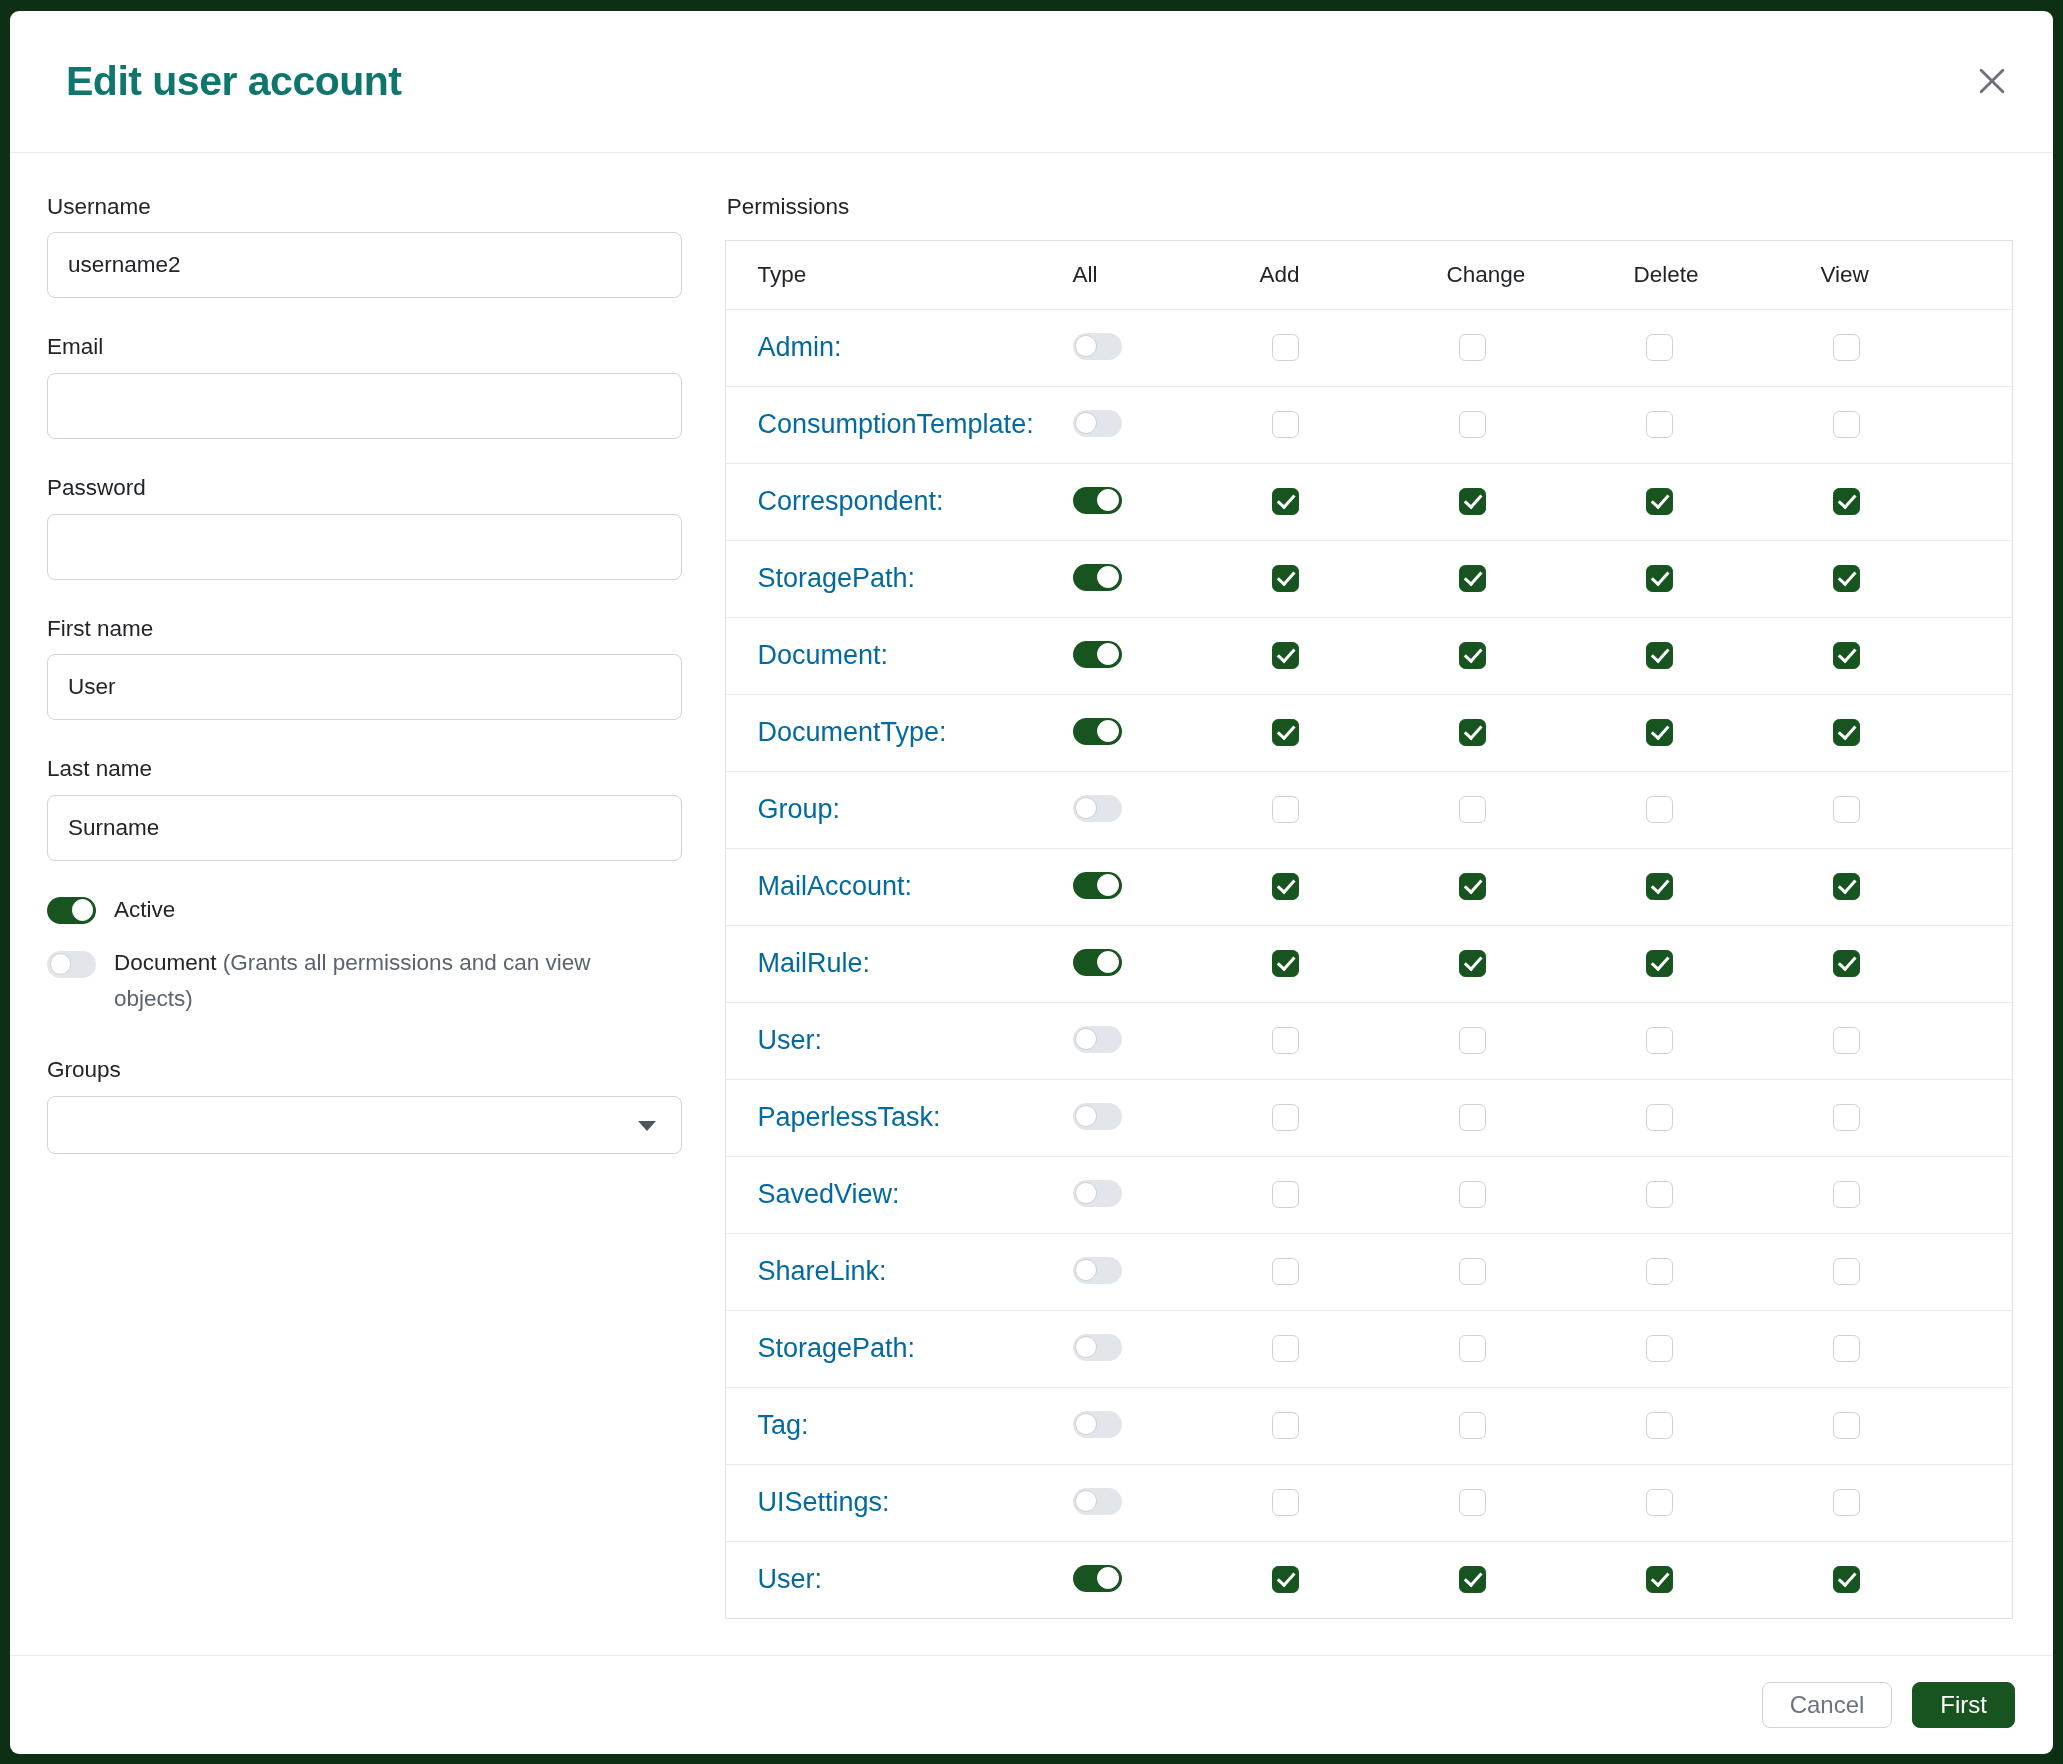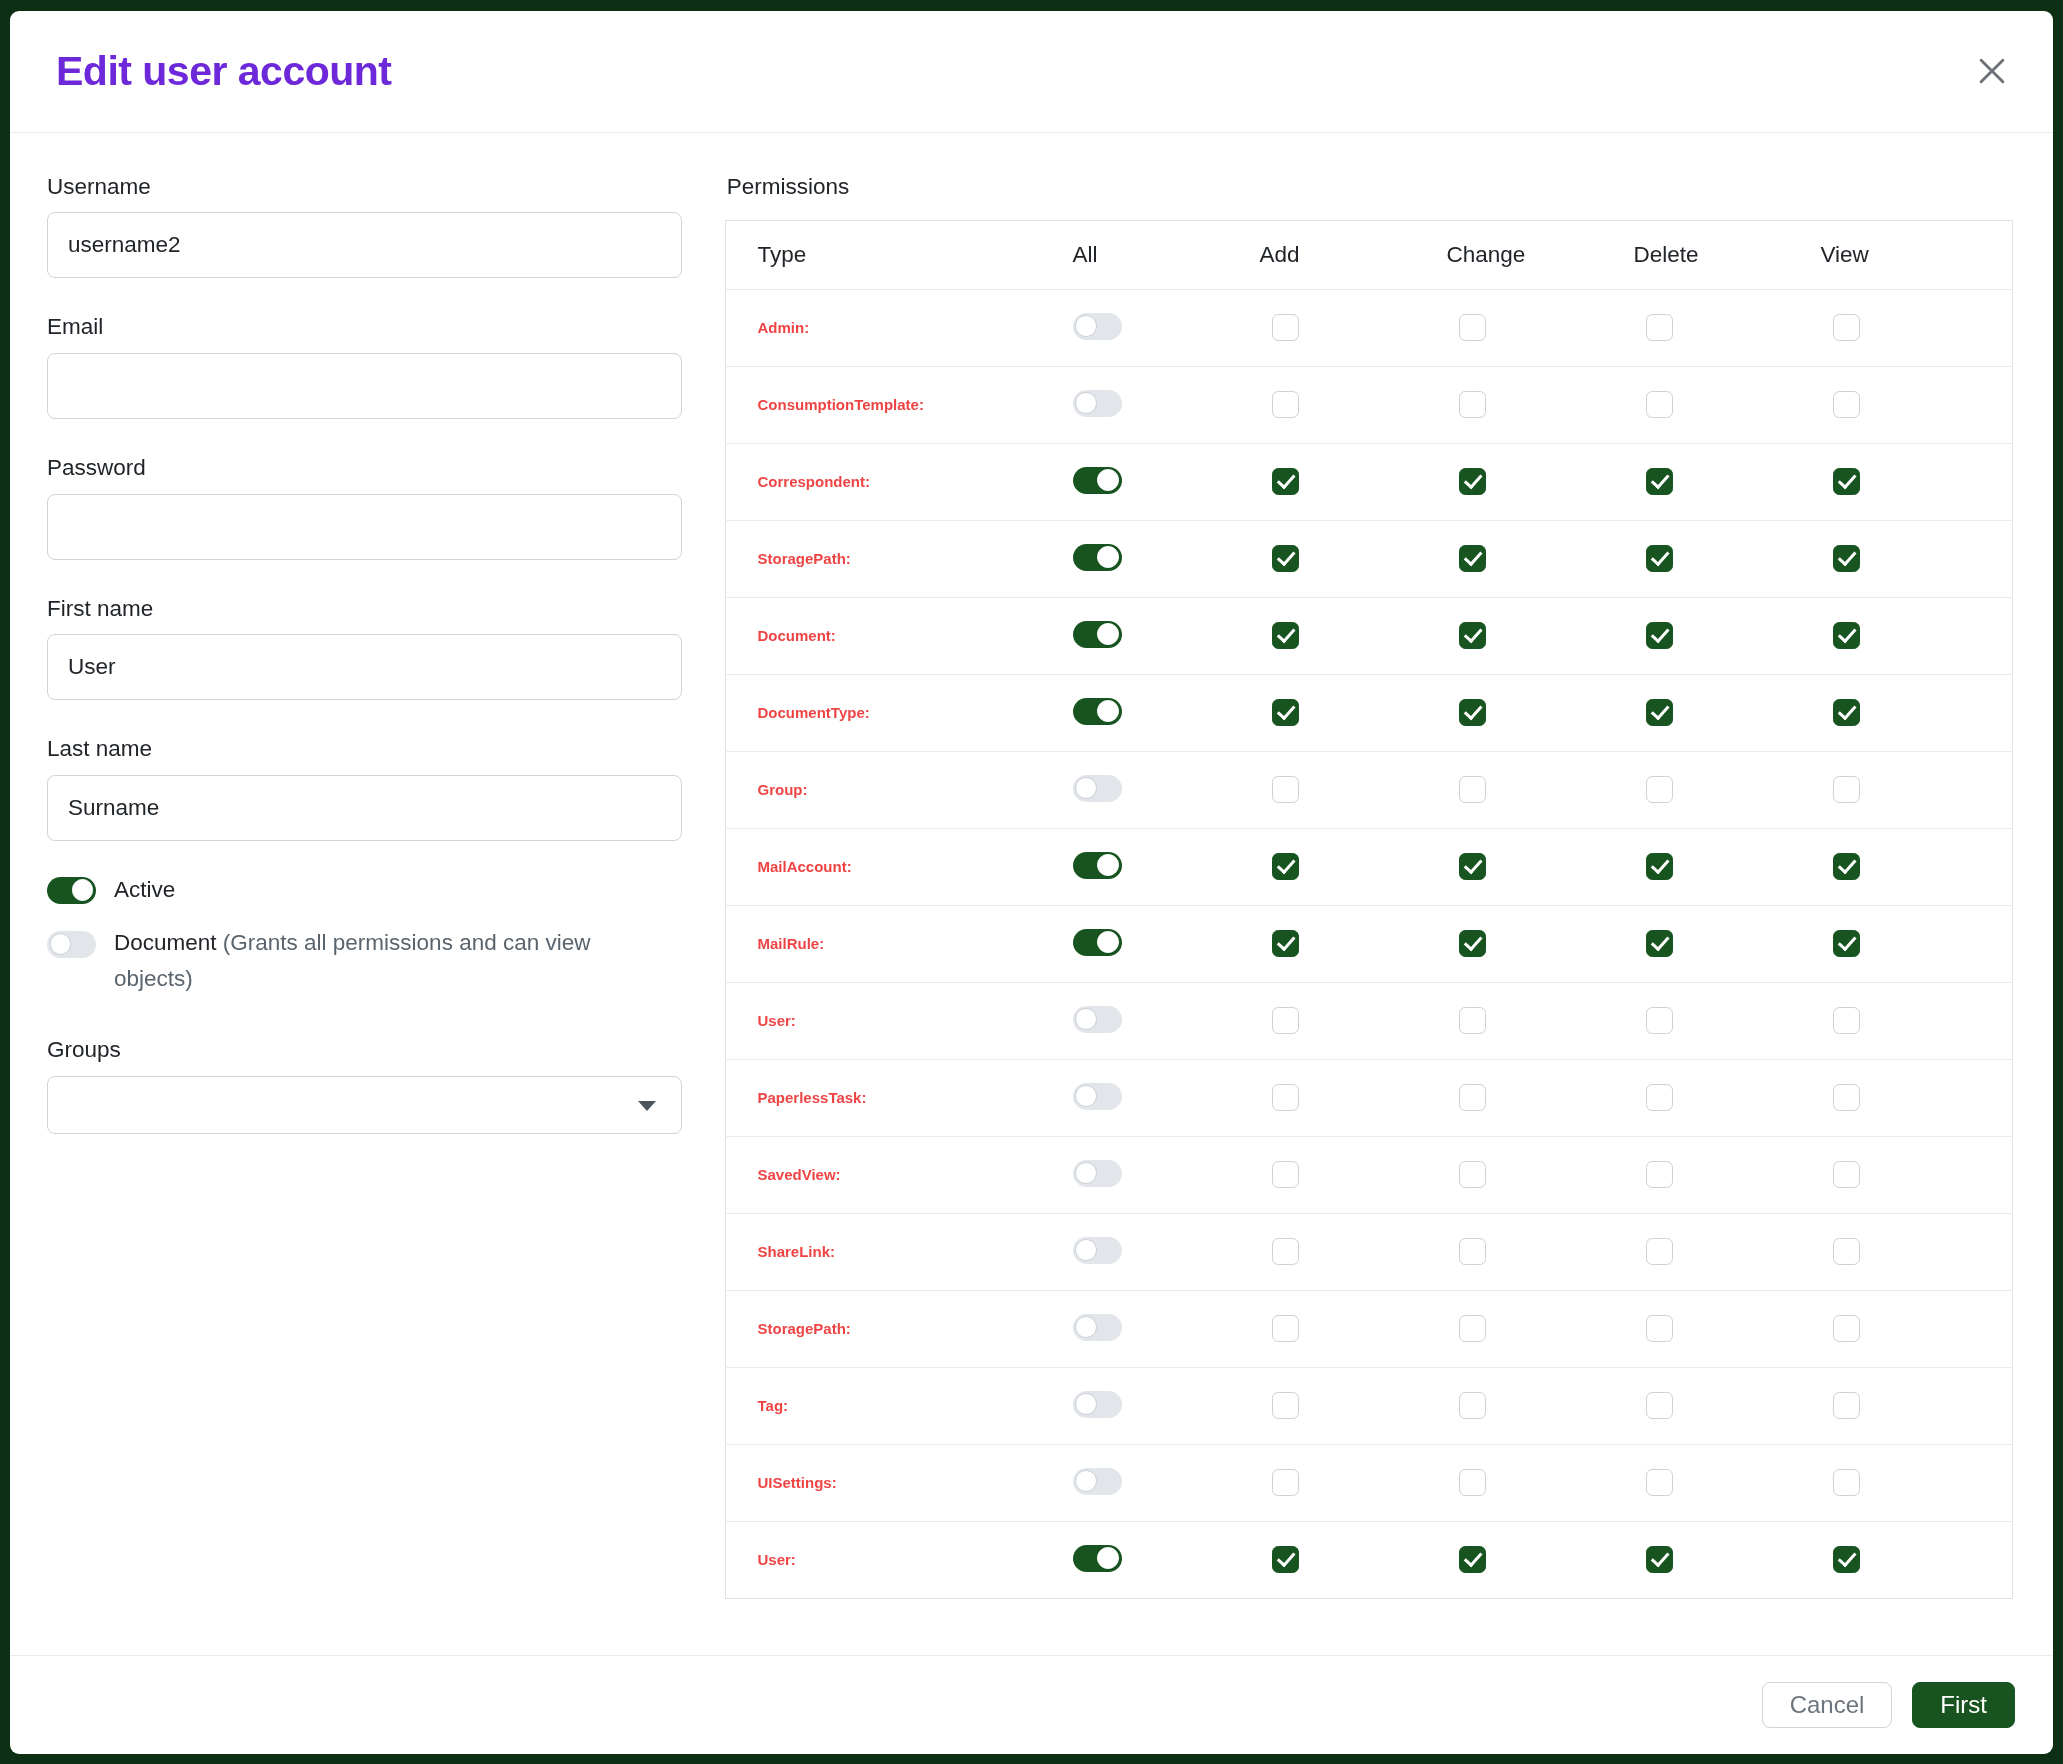--- a/index.html
+++ b/index.html
@@ -11,21 +11,21 @@
   .modal{
     position:absolute; left:10px; right:10px; top:10.8px; bottom:10px;
     background:#fff; border-radius:9px; display:flex; flex-direction:column;
     overflow:hidden;
   }
   
   .modal-header{
     flex:0 0 auto; display:flex; align-items:center; justify-content:space-between;
     padding:31px 36px 31px 40px; border-bottom:1.8px solid #e9ecef;
   }
-  .title{ font-size:41px; font-weight:700; color:#6d28d9; margin:6px; letter-spacing:-0.5px; }
+  .title{ font-size:41px; font-weight:700; color:#0f766e; margin:16px; letter-spacing:-0.5px; }
   .close-btn{ background:none; border:none; padding:5.4px; cursor:pointer; line-height:0; }
 
   
   .modal-body{ flex:1 1 auto; display:flex; padding:41px 40px 0 37px; box-sizing:border-box; }
   .left-col{ width:635px; flex:0 0 auto; }
   .field{ margin-bottom:36px; }
   .field > label{ display:block; font-size:22.5px; color:#212529; margin-bottom:12.6px; }
   .text-input{
     display:block; box-sizing:border-box; width:100%; height:66px;
     border:1.8px solid #ced4da; border-radius:8px; padding:0 20px;
@@ -66,21 +66,21 @@
   
   .right-col{ flex:1 1 auto; margin-left:43px; }
   .perm-title{ font-size:22.5px; color:#212529; margin:0 0 20px 1.8px; }
   .perm-table{ width:100%; border-collapse:collapse; border:1.8px solid #dee2e6; }
   .perm-table thead th{
     font-size:22.5px; font-weight:400; color:#212529; text-align:left; padding:21px 0;
   }
   .perm-table th.col-type{ width:347px; box-sizing:border-box; padding-left:31.5px; }
   .perm-table th.col-small{ width:187px; }
   .perm-table tbody td{ border-top:1.8px solid #e7eaed; height:76px; padding:0; }
-  td.perm-type{ font-size:15px; color:#ef4444; padding-left:31.5px !important;font-weight:bold; }
+  td.perm-type{ font-size:27px; color:#0369a1; padding-left:31.5px !important; }
   .checkbox{
     display:inline-block; width:27px; height:27px; box-sizing:border-box;
     border:1.8px solid #ccd2d8; border-radius:6.3px; background:#fff; position:relative;
     margin-left:12.6px; vertical-align:middle; cursor:pointer;
   }
   .checkbox.checked{ background:var(--accent,#17541f); border-color:var(--accent,#17541f); }
   .checkbox.checked::after{
     content:""; position:absolute; left:8px; top:1.8px; width:7.2px; height:14.4px;
     border:solid #fff; border-width:0 3.2px 3.2px 0; transform:rotate(42deg);
   }

